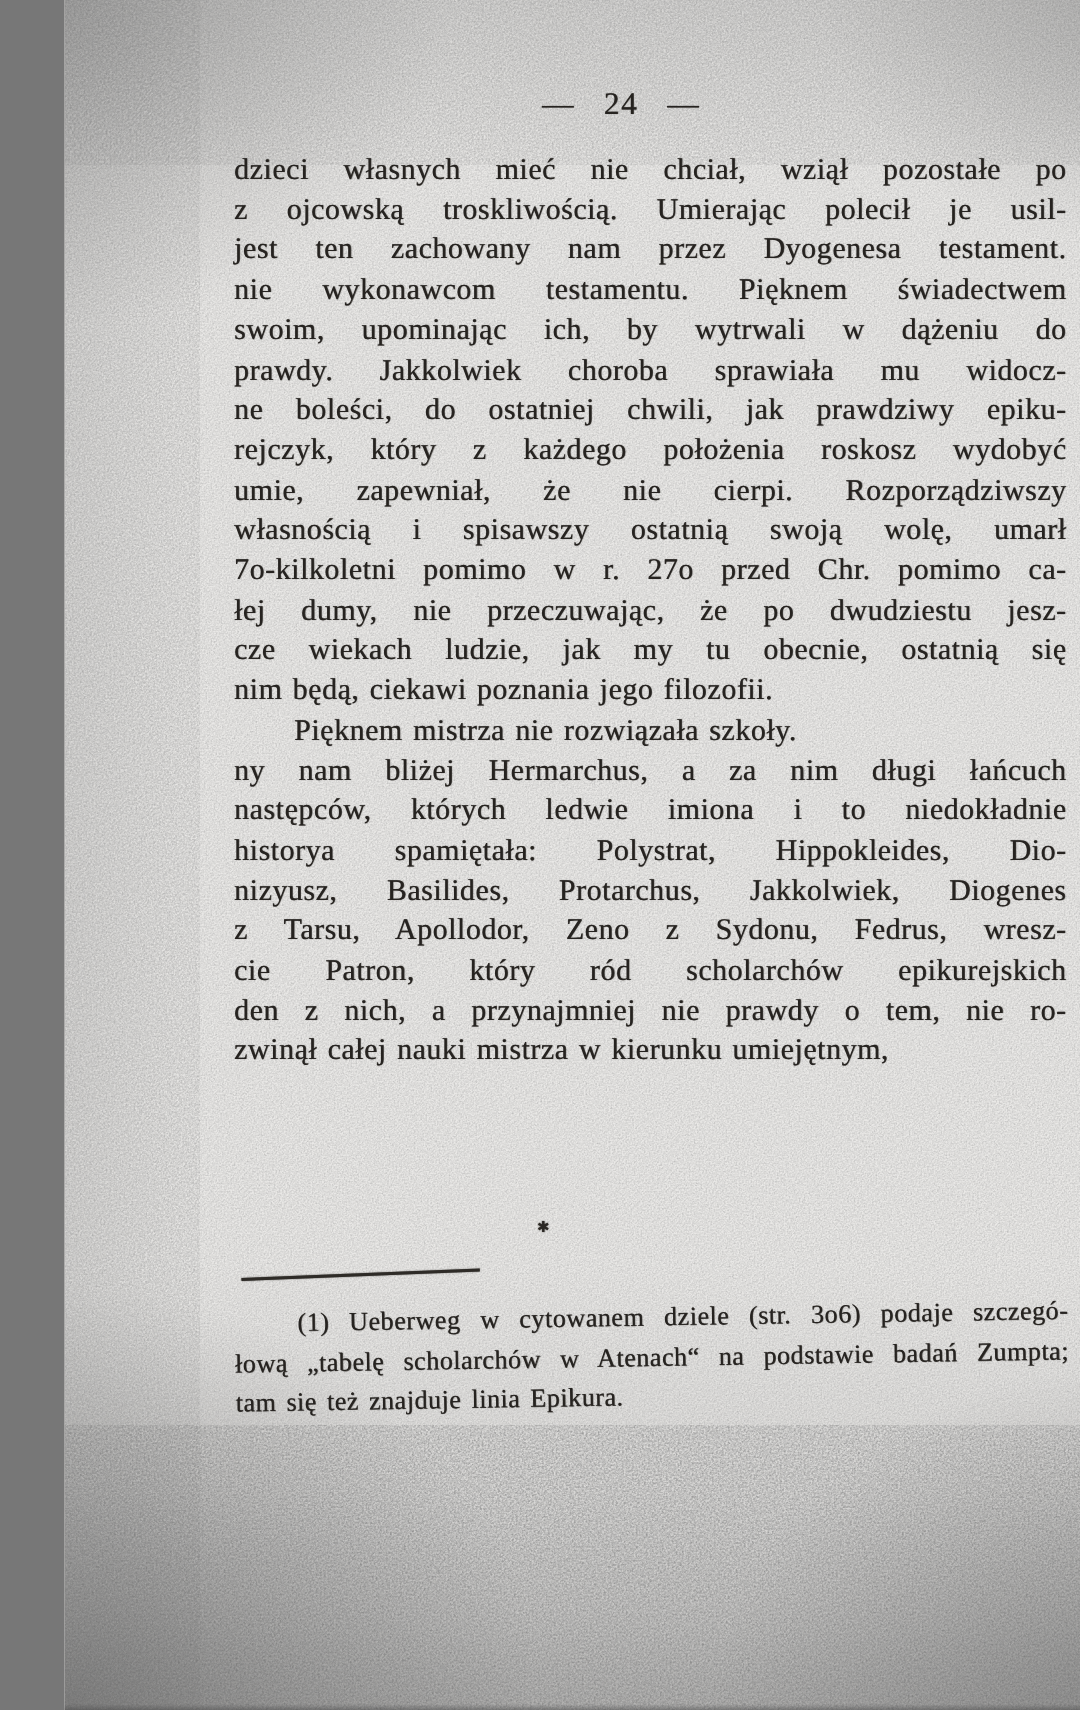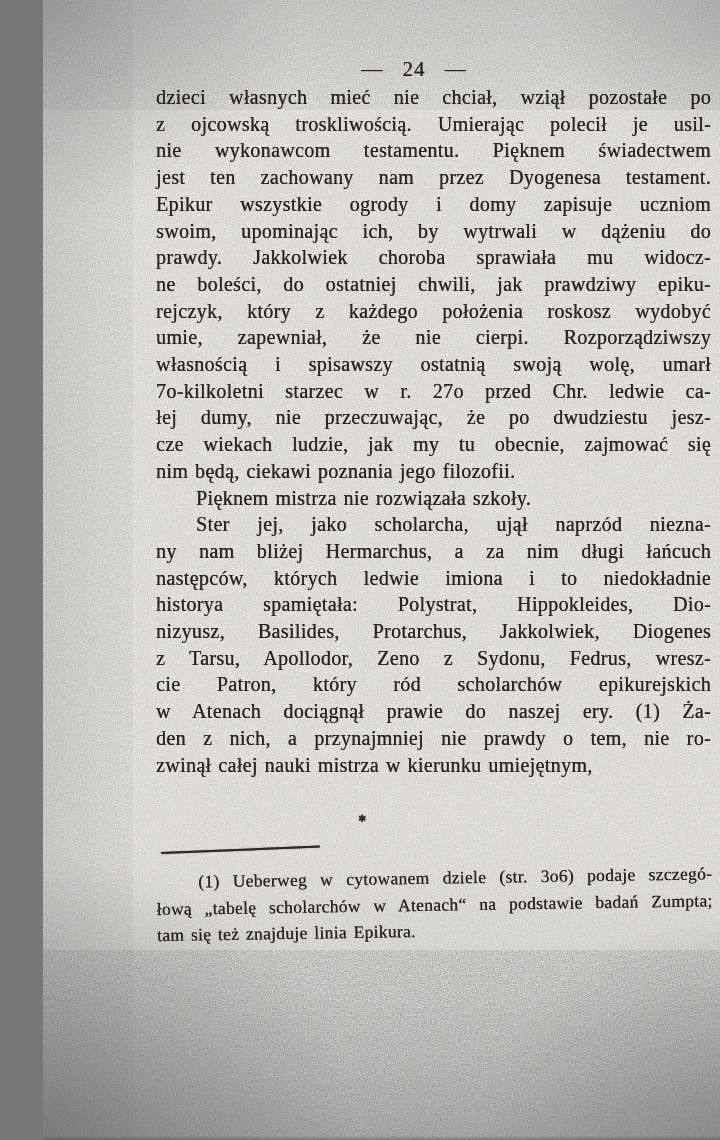--- a/index.html
+++ b/index.html
@@ -30,21 +30,21 @@
   .pagehead{
     position:absolute;top:57px;left:0;right:0;z-index:3;
     text-align:center;
     font-size:21px;letter-spacing:1px;word-spacing:13px;
     transform:translateX(11px);
     text-shadow:0.3px 0.2px 0.5px rgba(35,32,28,.75);
   }
   
   .bodytext{
     position:absolute;z-index:3;
-    left:113px;top:84px;width:555px;
+    left:113px;top:100px;width:555px;
     font-size:20px;line-height:26.7px;
     letter-spacing:0.35px;word-spacing:1.5px;
     text-shadow:0.35px 0.2px 0.55px rgba(35,32,28,.78);
   }
   .ln{text-align:justify;text-align-last:justify;white-space:normal;}
   .ln.end{text-align-last:left;}
   .ln.ind{text-indent:40px;}
   
   .fnsym{
     position:absolute;z-index:3;left:315px;top:813px;
@@ -94,42 +94,39 @@
 
   <div class="vignette"></div>
 
   <div class="pagehead">
     <span>— 24 —</span>
   </div>
 
   <div class="bodytext">
     <div class="ln">dzieci własnych mieć nie chciał, wziął pozostałe po</div>
     <div class="ln">z ojcowską troskliwością.  Umierając polecił je usil-</div>
+    <div class="ln">jest ten zachowany nam przez Dyogenesa testament.</div>
     <div class="ln">nie wykonawcom testamentu. Pięknem świadectwem</div>
-    <div class="ln">jest ten zachowany nam przez Dyogenesa testament.</div>
-    <div class="ln">Epikur wszystkie ogrody i domy zapisuje uczniom</div>
     <div class="ln">swoim, upominając ich, by wytrwali w dążeniu do</div>
     <div class="ln">prawdy.  Jakkolwiek choroba sprawiała mu widocz-</div>
     <div class="ln">ne boleści, do ostatniej chwili, jak prawdziwy epiku-</div>
     <div class="ln">rejczyk, który z każdego położenia roskosz wydobyć</div>
     <div class="ln">umie, zapewniał, że nie cierpi.  Rozporządziwszy</div>
     <div class="ln">własnością i spisawszy ostatnią swoją wolę, umarł</div>
-    <div class="ln">7o-kilkoletni starzec w r. 27o przed Chr. ledwie ca-</div>
+    <div class="ln">7o-kilkoletni pomimo w r. 27o przed Chr. pomimo ca-</div>
     <div class="ln">łej dumy, nie przeczuwając, że po dwudziestu jesz-</div>
-    <div class="ln">cze wiekach ludzie, jak my tu obecnie, zajmować się</div>
+    <div class="ln">cze wiekach ludzie, jak my tu obecnie, ostatnią się</div>
     <div class="ln end">nim będą, ciekawi poznania jego filozofii.</div>
     <div class="ln end ind">Pięknem mistrza nie rozwiązała szkoły.</div>
-    <div class="ln ind">Ster jej, jako scholarcha, ujął naprzód niezna-</div>
     <div class="ln">ny nam bliżej Hermarchus, a za nim długi łańcuch</div>
     <div class="ln">następców, których ledwie imiona i to niedokładnie</div>
     <div class="ln">historya spamiętała:  Polystrat, Hippokleides, Dio-</div>
     <div class="ln">nizyusz, Basilides, Protarchus, Jakkolwiek, Diogenes</div>
     <div class="ln">z Tarsu,  Apollodor, Zeno z Sydonu, Fedrus, wresz-</div>
     <div class="ln">cie Patron, który ród scholarchów epikurejskich</div>
-    <div class="ln">w Atenach dociągnął prawie do naszej ery. (1) Ża-</div>
     <div class="ln">den z nich, a przynajmniej nie prawdy o tem, nie ro-</div>
     <div class="ln end">zwinął całej nauki mistrza w kierunku umiejętnym,</div>
   </div>
 
   <div class="fnsym">✱</div>
 
   <div class="rule"></div>
 
   <div class="footnote">
     <div class="ln ind">(1) Ueberweg w cytowanem dziele (str. 3o6) podaje szczegó-</div>

